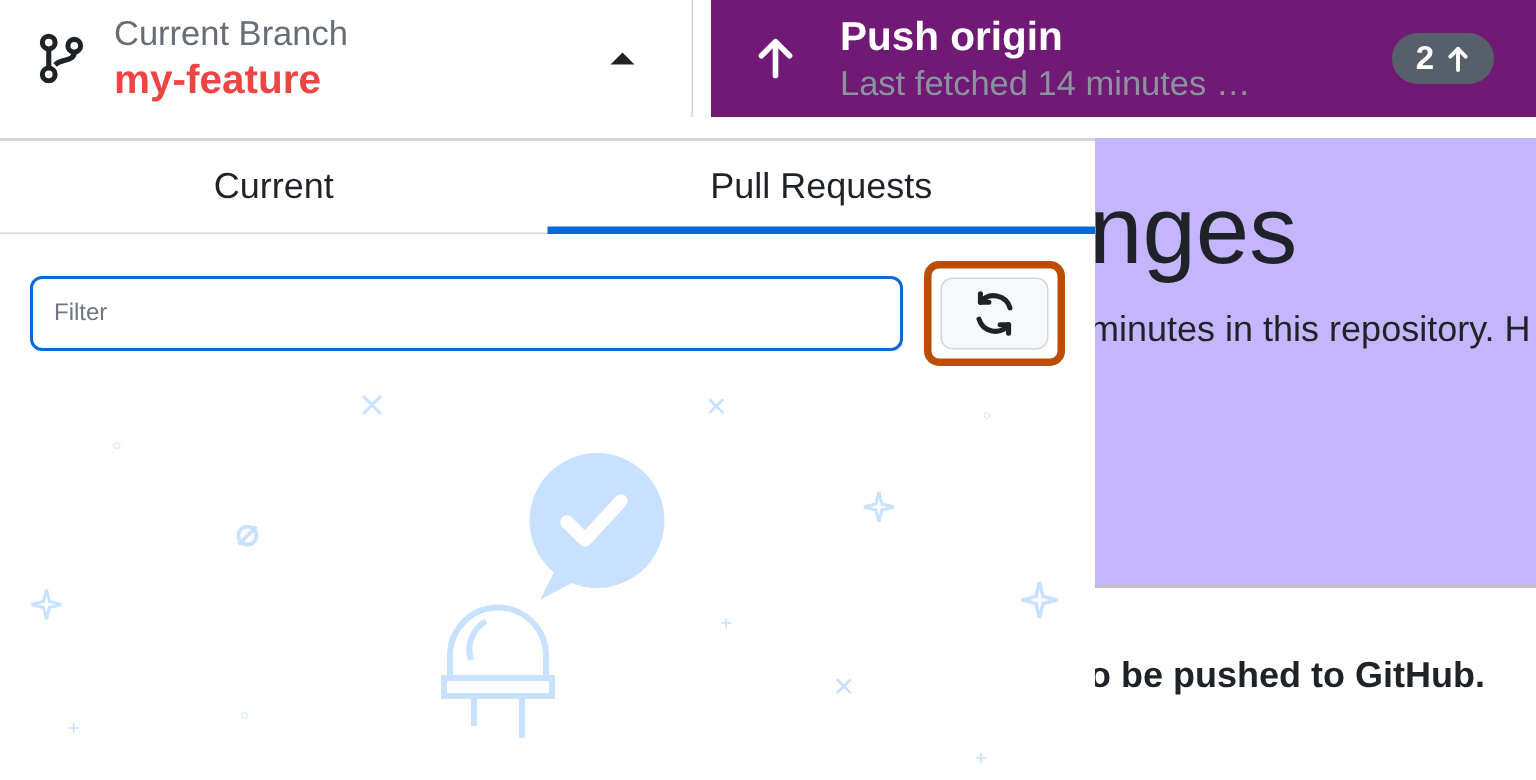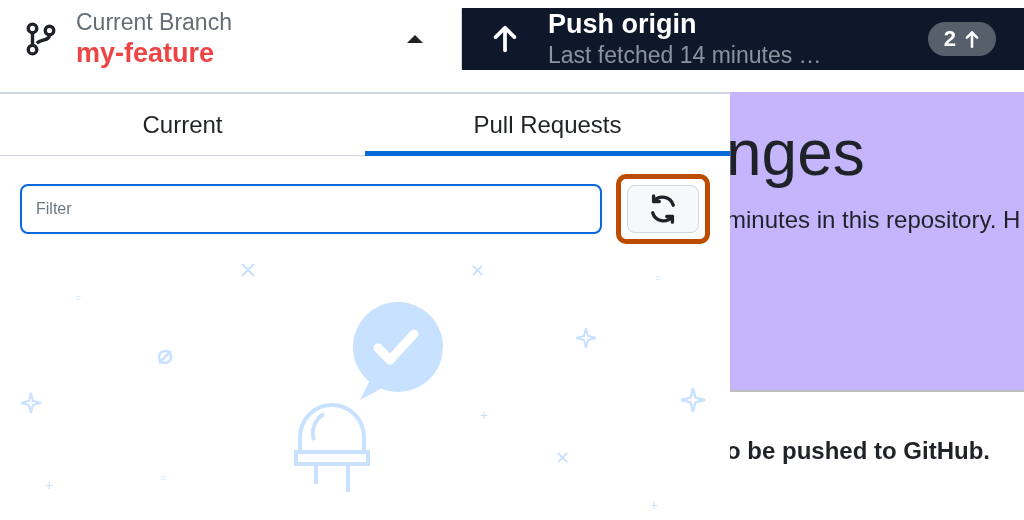--- a/index.html
+++ b/index.html
@@ -10,21 +10,20 @@
     overflow: hidden;
     background: #fff;
     position: relative;
   }
   
   
   .toolbar {
     display: flex;
     height: 78px;
     width: 100%;
-    align-items: center;
   }
   
   .branch-section {
     width: 462px;
     background: #fff;
     display: flex;
     align-items: center;
     padding: 0 24px;
     position: relative;
     border-right: 1px solid #d0d7de;
@@ -47,25 +46,26 @@
     font-weight: 700;
     line-height: 1.2;
   }
   .branch-caret {
     margin-right: 12px;
   }
   .branch-caret svg { display:block; }
   
   .push-section {
     flex: 1;
-    background: #0f172a;
+    background: #701a75;
     display: flex;
     align-items: center;
     padding: 0 28px;
     color: #fff;
+    margin-left: 12px;
   }
   .push-icon svg { display:block; }
   .push-text {
     margin-left: 28px;
     flex: 1;
     min-width: 0;
   }
   .push-title {
     font-size: 27px;
     font-weight: 700;

